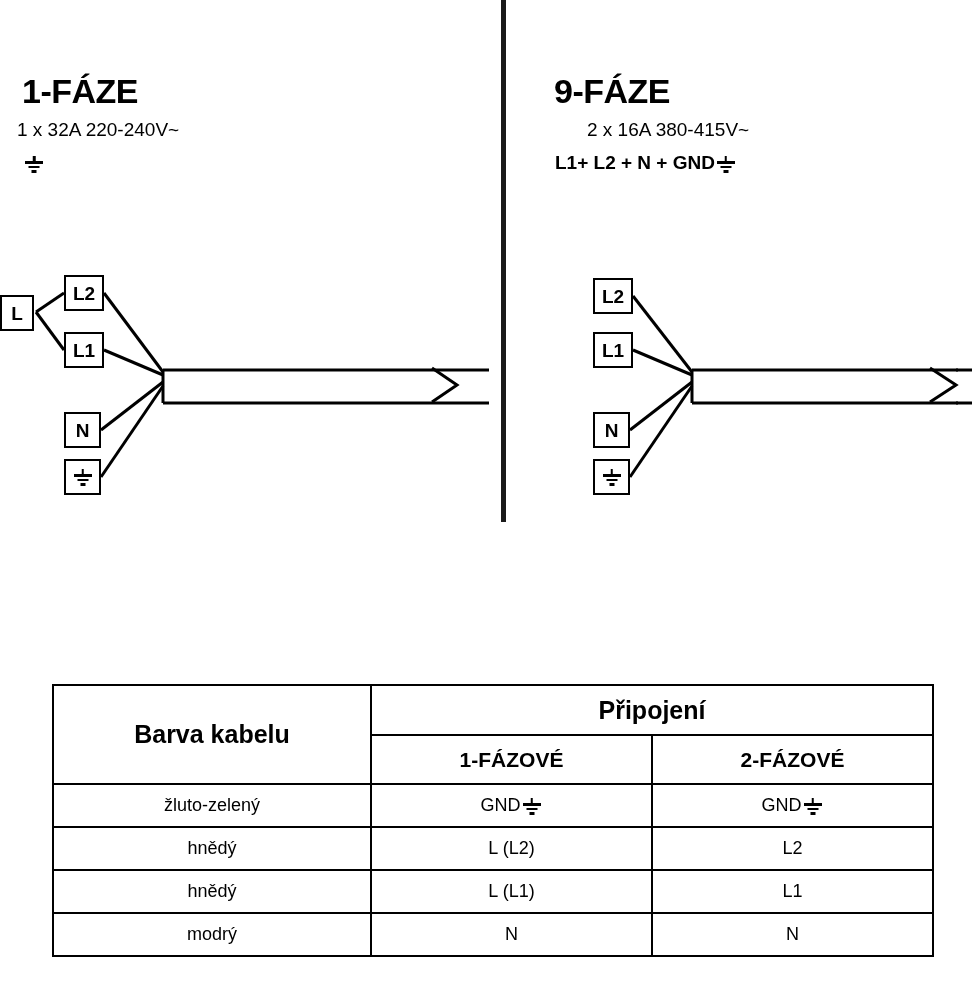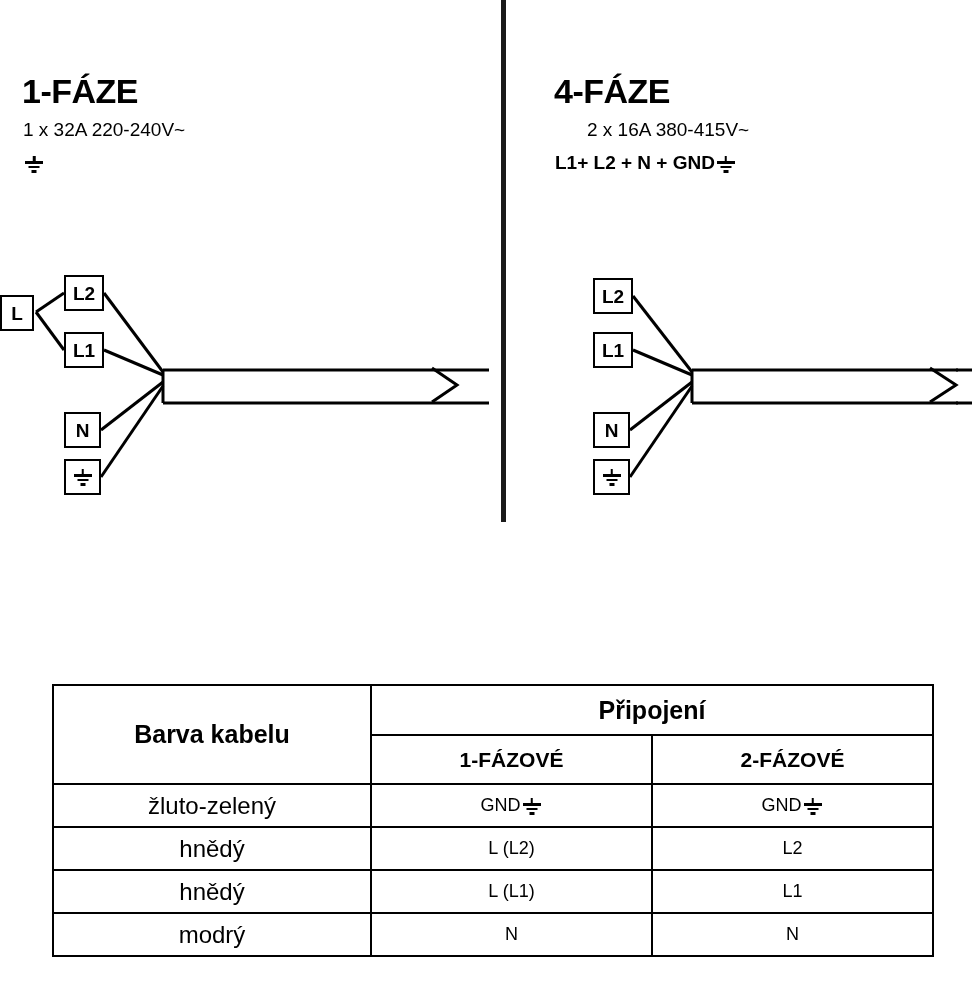--- a/index.html
+++ b/index.html
@@ -48,21 +48,21 @@
     white-space: nowrap;
   }
   .panel-sub2 {
     position: absolute;
     font-size: 19px;
     font-weight: bold;
     white-space: nowrap;
   }
 
   .left .panel-title { left: 22px; top: 72px; }
-  .left .panel-sub1  { left: 23px; top: 119px; text-align: center; }
+  .left .panel-sub1  { left: 17px; top: 119px; text-align: center; }
   .left .panel-sub2  { left: 23px; top: 152px; }
 
   .right .panel-title { left: 48px; top: 72px; }
   .right .panel-sub1  { left: 49px; top: 119px; margin-left: 32px; }
   .right .panel-sub2  { left: 49px; top: 152px; }
 
   
   .earth-inline {
     display: inline-block;
     position: relative;
@@ -136,21 +136,21 @@
     font-weight: bold;
   }
   .hdr-phase {
     height: 47px;
     font-size: 21px;
     font-weight: bold;
     margin-left: 40px;
   }
   .cell-color {
     height: 41px;
-    font-size: 24px;
+    font-size: 18px;
     font-weight: normal;
     text-align: left;
     padding-left: 12px;
   }
   .cell-val {
     font-size: 18px;
     font-weight: normal;
     margin-left: 8px;
   }
 </style>
@@ -204,21 +204,21 @@
         <i class="v"></i>
         <i class="h1"></i>
         <i class="h2"></i>
         <i class="h3"></i>
       </span>
   </div>
 </div>
 
 <div class="panel right">
 
-  <div class="panel-title">4-FÁZE</div>
+  <div class="panel-title">9-FÁZE</div>
 
   <div class="panel-sub1">2 x 16A 380-415V~</div>
 
   <div class="panel-sub2">
     <span>L1+ L2 + N + GND</span><span class="earth-inline"><i class="v"></i><i class="h1"></i><i class="h2"></i><i class="h3"></i></span>
   </div>
 
   <svg class="wiring" width="466" height="522">
 
     <line x1="127" y1="296" x2="186" y2="372" stroke="#000" stroke-width="3"></line>

